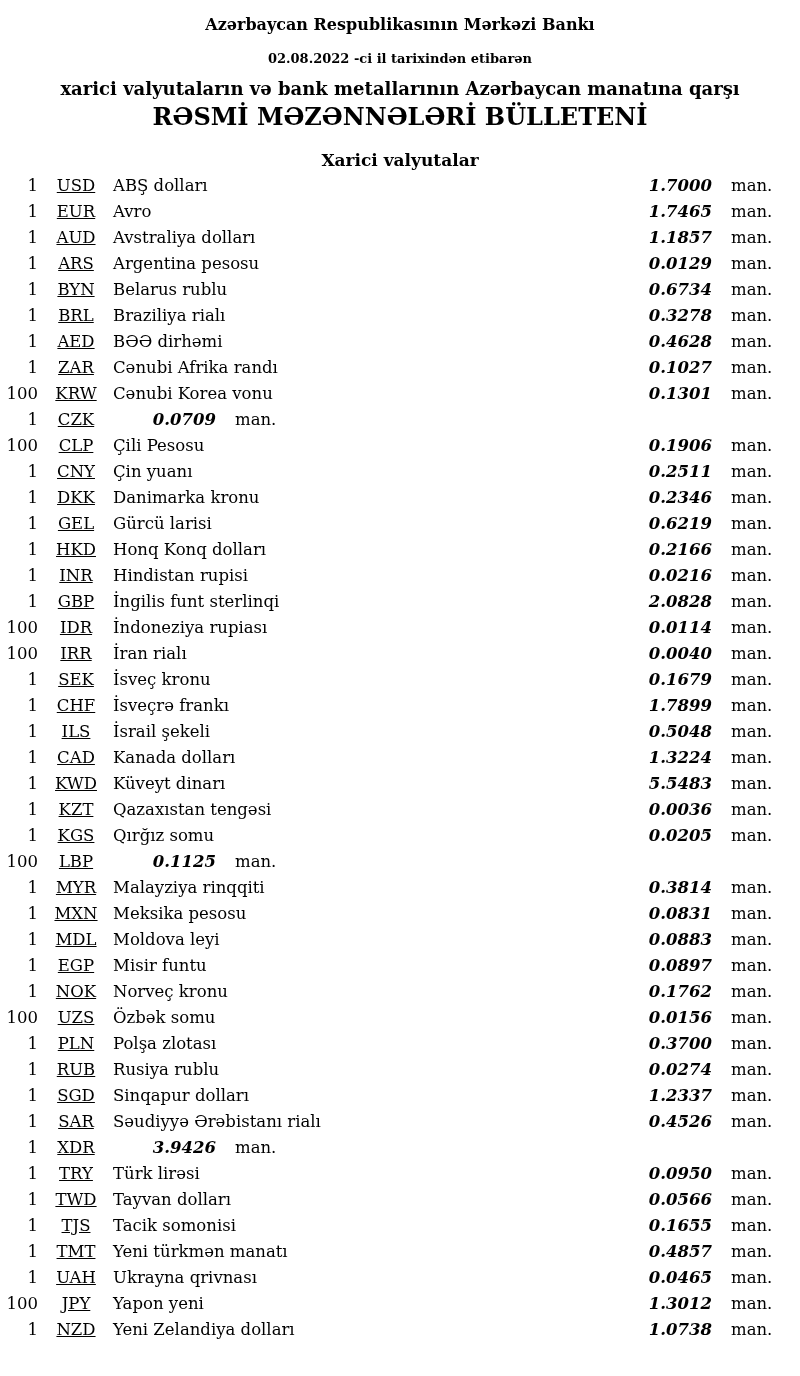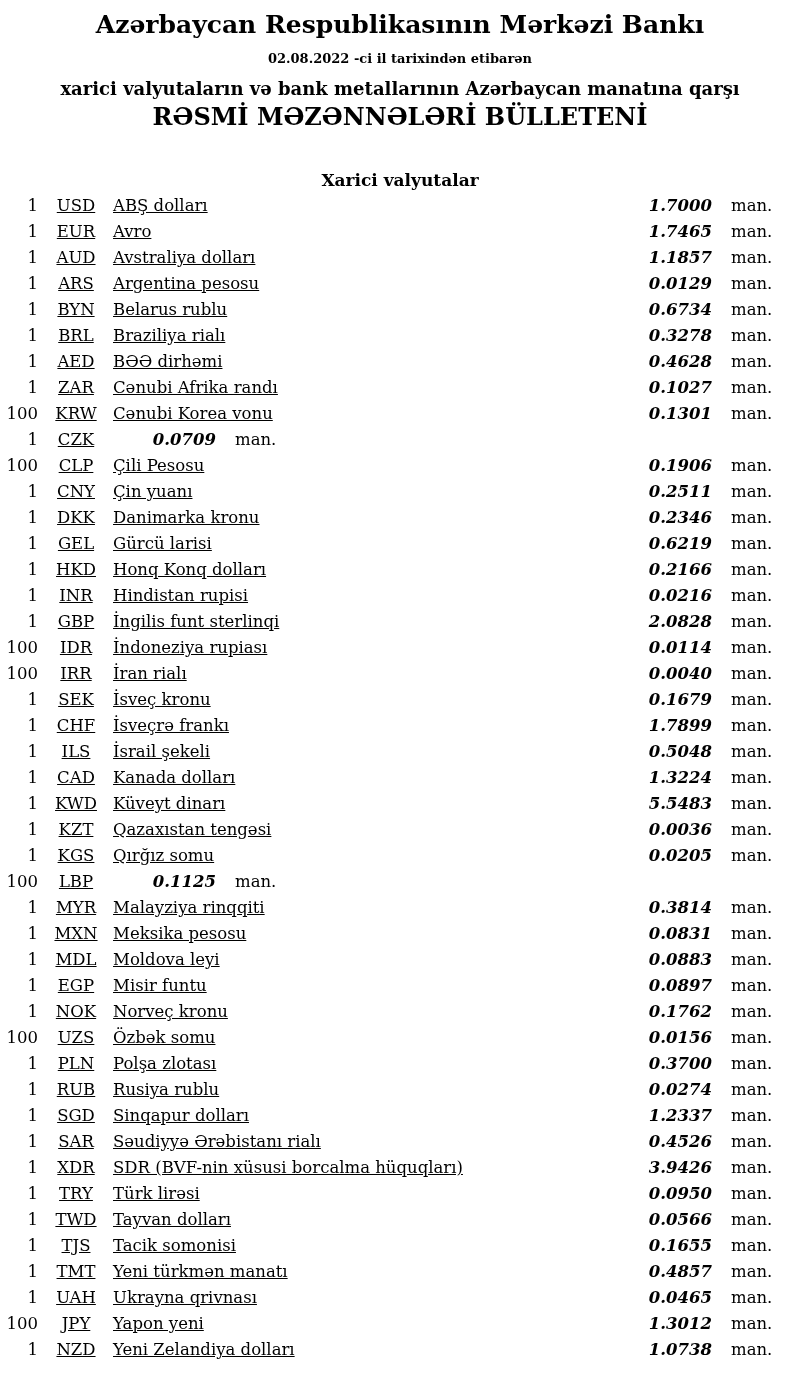--- a/index.html
+++ b/index.html
@@ -16,40 +16,40 @@
     font-family: "DejaVu Serif", "Liberation Serif", serif;
     overflow: hidden;
   }
   .hdr-line {
     text-align: center;
     font-weight: bold;
     white-space: nowrap;
   }
   .bank-title {
     margin-top: 9px;
-    font-size: 25px;
+    font-size: 16px;
     line-height: 31px;
   }
   .date-line {
     margin-top: 8px;
     font-size: 13px;
     line-height: 22px;
   }
   .subject-line {
     margin-top: 7px;
     font-size: 18px;
     line-height: 23px;
   }
   .bulletin-line {
     margin-top: 5px;
     font-size: 24px;
     line-height: 24px;
   }
   .section-title {
-    margin-top: 40px;
+    margin-top: 20px;
     text-align: center;
     font-weight: bold;
     font-size: 17px;
     line-height: 22px;
   }
   .rates-table {
     margin-top: 2px;
   }
   .rate-row {
     display: flex;
@@ -68,21 +68,20 @@
     width: 60px;
     margin-left: 8px;
     text-align: center;
     flex: 0 0 auto;
     text-decoration: underline;
   }
   .col-name {
     flex: 1 1 auto;
     padding-left: 7px;
     overflow: hidden;
-    text-decoration: underline;
   }
   .col-rate {
     width: 110px;
     text-align: right;
     font-weight: bold;
     font-style: italic;
     flex: 0 0 auto;
   }
   .col-unit {
     width: 69px;
@@ -360,21 +359,20 @@
       <div class="rate-row">
     <span class="col-qty">1</span>
     <span class="col-code">SAR</span>
     <span class="col-name">Səudiyyə Ərəbistanı rialı</span>
     <span class="col-rate">0.4526</span>
     <span class="col-unit">man.</span>
   </div>
       <div class="rate-row">
     <span class="col-qty">1</span>
     <span class="col-code">XDR</span>
-    <span class="col-name">SDR (BVF-nin xüsusi borcalma hüquqları)</span>
     <span class="col-rate">3.9426</span>
     <span class="col-unit">man.</span>
   </div>
       <div class="rate-row">
     <span class="col-qty">1</span>
     <span class="col-code">TRY</span>
     <span class="col-name">Türk lirəsi</span>
     <span class="col-rate">0.0950</span>
     <span class="col-unit">man.</span>
   </div>

